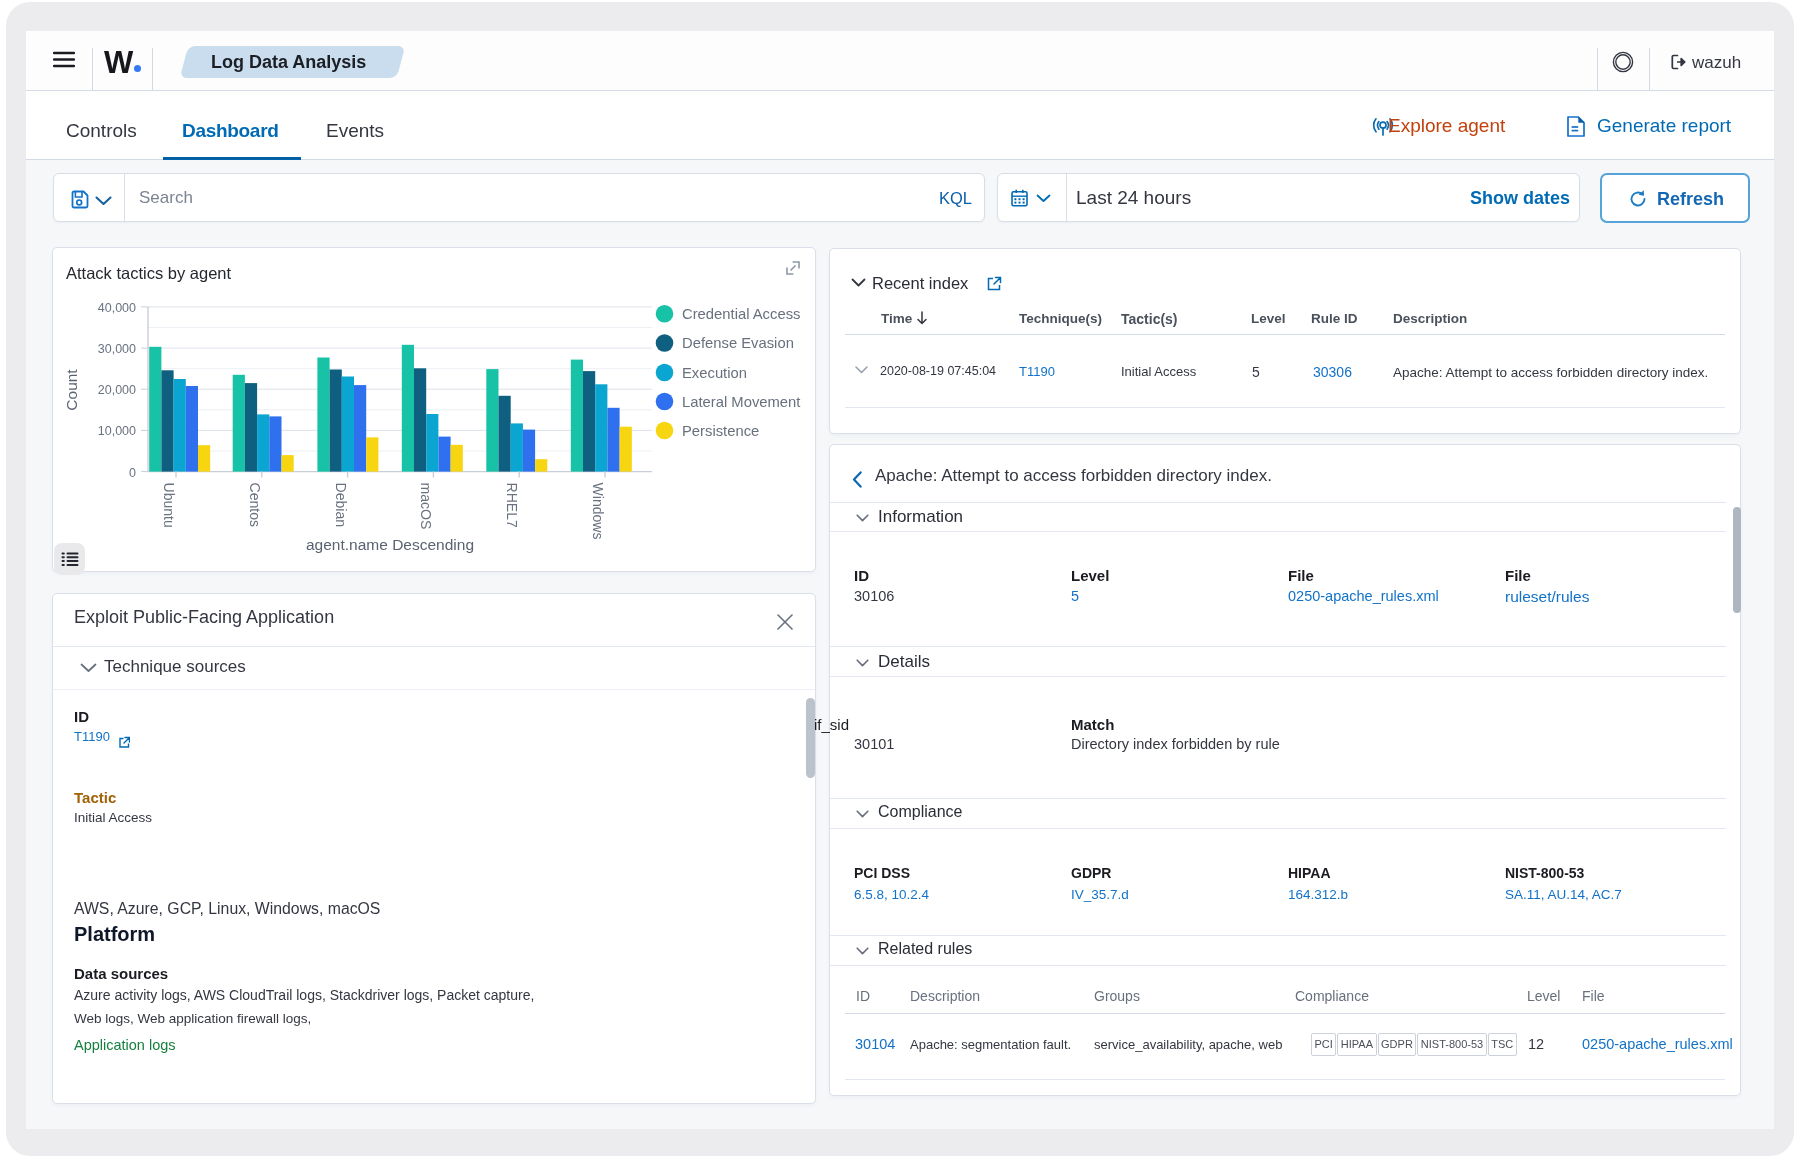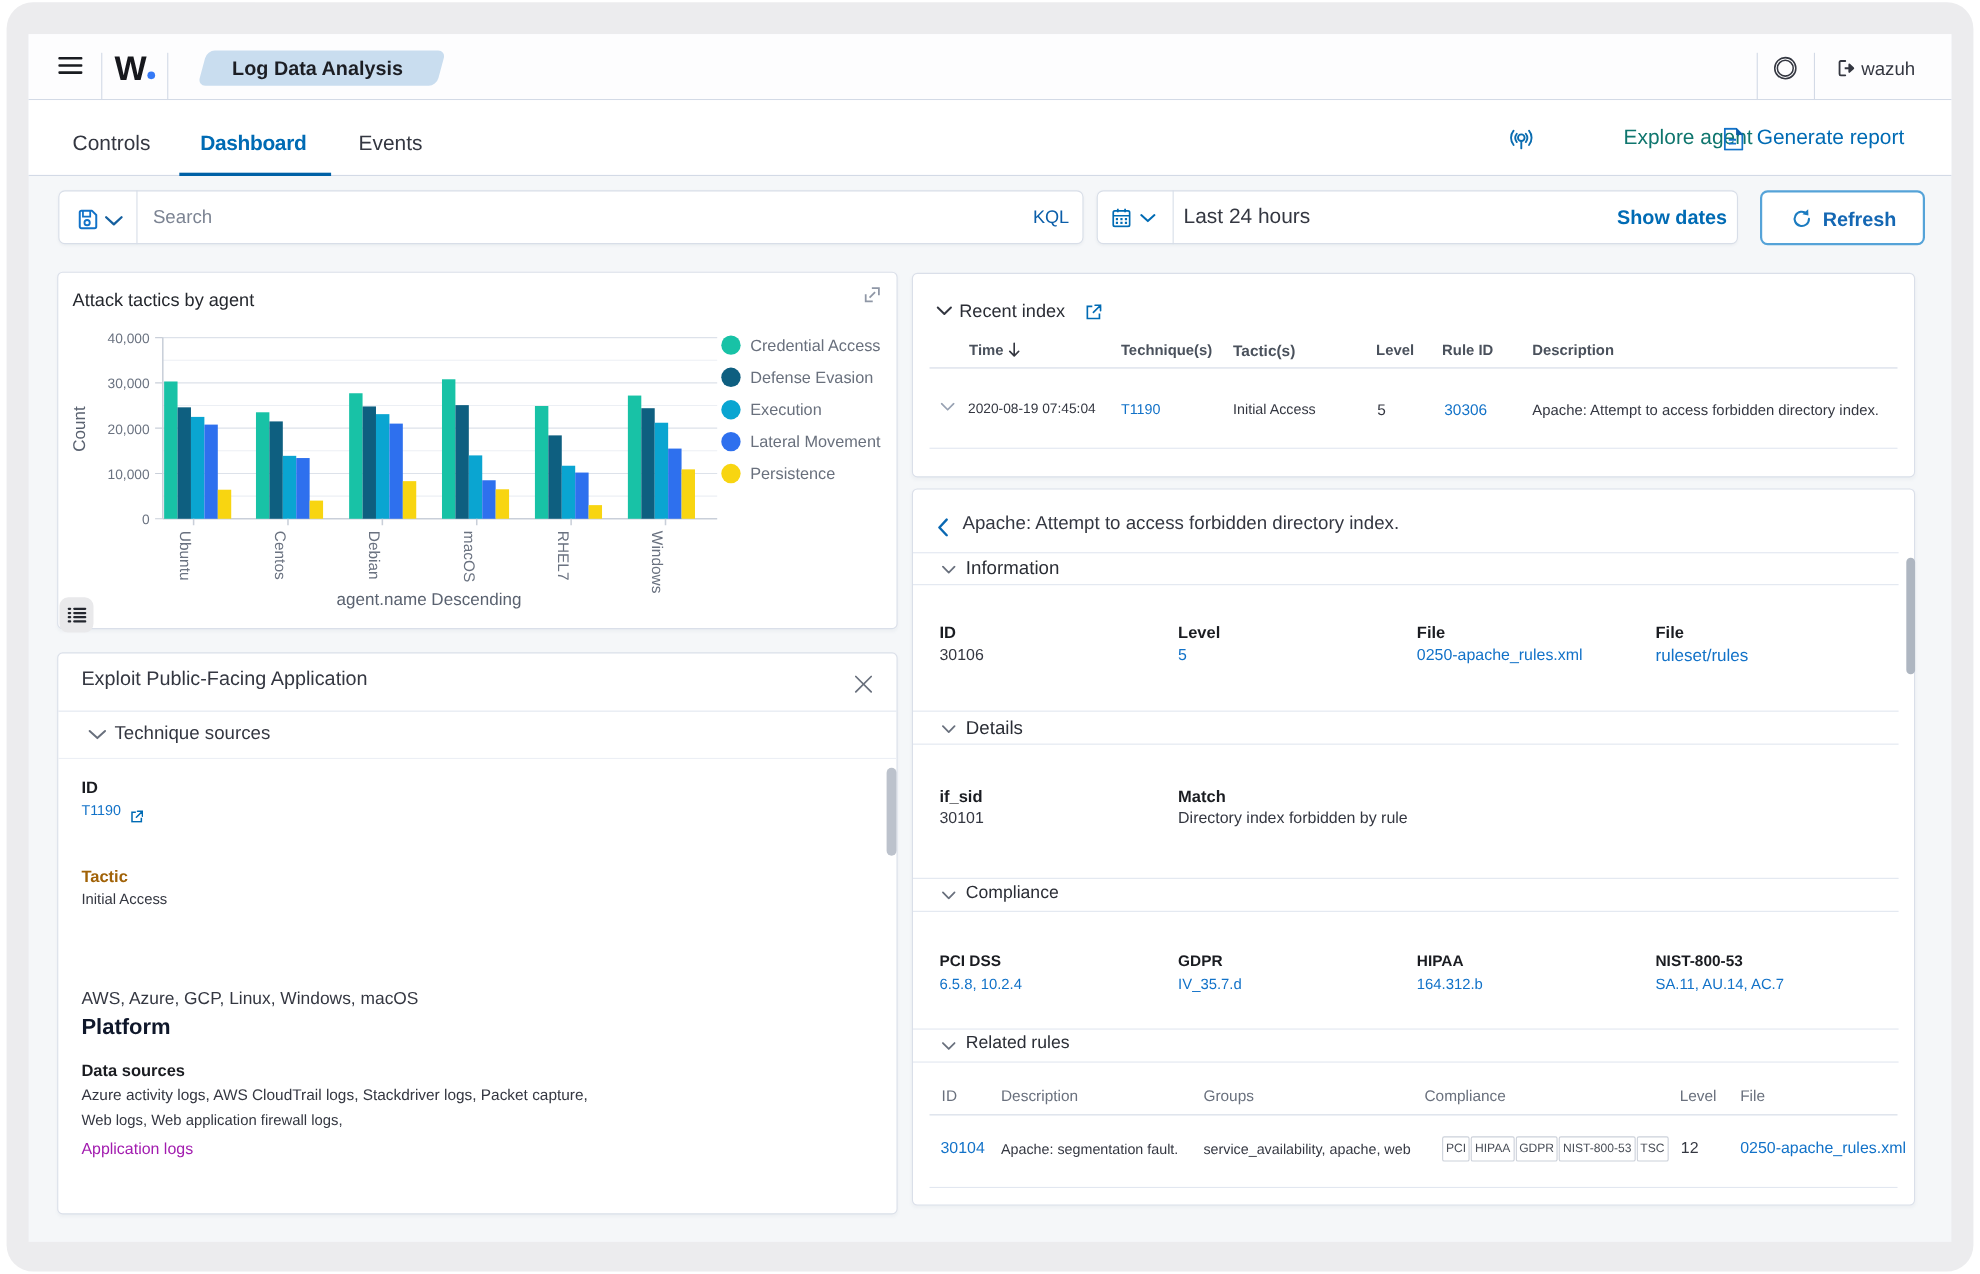--- a/index.html
+++ b/index.html
@@ -46,21 +46,21 @@
 <svg class="abs" style="left:1372px;top:117px" width="22" height="19" viewBox="0 0 22 19">
     <g fill="none" stroke="#0a6cb0" stroke-width="1.7" stroke-linecap="round">
       <circle cx="11" cy="8.2" r="3.0"></circle>
       <line x1="11" y1="11.2" x2="11" y2="18"></line>
       <path d="M6.9 4.6 a6.3 6.3 0 0 0 0 7.6"></path>
       <path d="M15.1 4.6 a6.3 6.3 0 0 1 0 7.6"></path>
       <path d="M4.0 1.8 a10.2 10.2 0 0 0 0 13"></path>
       <path d="M18.0 1.8 a10.2 10.2 0 0 1 0 13"></path>
     </g>
   </svg>
-<div class="t" style="left:1476px;top:115px;font-size:19px;color:#0f766e">Explore agent</div>
+<div class="t" style="left:1388px;top:115px;font-size:19px;color:#c2410c">Explore agent</div>
 <svg class="abs" style="left:1567px;top:116px" width="18" height="21" viewBox="0 0 18 21">
     <path d="M1 1 H11.3 L17 6.7 V20 H1 Z" fill="none" stroke="#1272c8" stroke-width="1.7" stroke-linejoin="round"></path>
     <path d="M11.3 0.6 L17.4 6.7 H11.3 Z" fill="#0d5ca5"></path>
     <line x1="4.6" y1="11" x2="11.2" y2="11" stroke="#1272c8" stroke-width="1.7"></line>
     <line x1="4.6" y1="14.6" x2="11.2" y2="14.6" stroke="#1272c8" stroke-width="1.7"></line>
   </svg>
 <div class="t" style="left:1597px;top:115px;font-size:19px;color:#006bb4">Generate report</div>
 <div class="abs" style="left:53px;top:173px;width:932px;height:49px;background:#fff;border:1px solid #d8dee8;border-radius:6px;box-shadow:0 1px 2px rgba(130,140,160,0.07)"></div>
 <div class="abs" style="left:124px;top:173px;width:1px;height:49px;background:#d8dee8"></div>
 <svg class="abs" style="left:71px;top:190px" width="18" height="19" viewBox="0 0 18 19">
@@ -221,21 +221,21 @@
       <path d="M7 1.5 H11.5 V6 M11.5 1.5 L6 7" stroke-linecap="round"></path>
     </g>
   </svg>
 <div class="t" style="left:74px;top:789px;font-size:15px;font-weight:700;color:#a16207">Tactic</div>
 <div class="t" style="left:74px;top:810px;font-size:13.5px;color:#343741">Initial Access</div>
 <div class="t" style="left:74px;top:923px;font-size:20px;font-weight:700;color:#0f172a">Platform</div>
 <div class="t" style="left:74px;top:900px;font-size:15.8px;color:#343741">AWS, Azure, GCP, Linux, Windows, macOS</div>
 <div class="t" style="left:74px;top:965px;font-size:15px;font-weight:700;color:#1a1c21">Data sources</div>
 <div class="t" style="left:74px;top:987px;font-size:14px;color:#343741">Azure activity logs, AWS CloudTrail logs, Stackdriver logs, Packet capture,</div>
 <div class="t" style="left:74px;top:1011px;font-size:13.5px;color:#343741">Web logs, Web application firewall logs,</div>
-<div class="t" style="left:74px;top:1037px;font-size:14.5px;color:#a21caf">Application logs</div>
+<div class="t" style="left:74px;top:1037px;font-size:14.5px;color:#15803d">Application logs</div>
 <div class="card" style="left:829px;top:248px;width:912px;height:186px"></div>
 <svg class="abs" style="left:851px;top:278px" width="15" height="10" viewBox="0 0 15 10">
     <path d="M1.5 1.5 L7.5 7.5 L13.5 1.5" fill="none" stroke="#343741" stroke-width="1.8" stroke-linecap="round" stroke-linejoin="round"></path>
   </svg>
 <div class="t" style="left:872px;top:274px;font-size:16.5px;color:#2a2d35">Recent index</div>
 <svg class="abs" style="left:986px;top:276px" width="16" height="16" viewBox="0 0 16 16">
     <g stroke="#006bb4" stroke-width="1.5" fill="none">
       <path d="M7 2.5 H2.5 V13.5 H13.5 V9"></path>
       <path d="M9.5 1.5 H14.5 V6.5 M14.5 1.5 L8 8" stroke-linecap="round"></path>
     </g>
@@ -279,21 +279,21 @@
 <div class="t" style="left:1288px;top:567px;font-size:15px;font-weight:700;color:#1a1c21">File</div>
 <div class="t" style="left:1288px;top:588px;font-size:14.5px;color:#1272c8">0250-apache_rules.xml</div>
 <div class="t" style="left:1505px;top:567px;font-size:15px;font-weight:700;color:#1a1c21">File</div>
 <div class="t" style="left:1505px;top:588px;font-size:15.5px;color:#1272c8">ruleset/rules</div>
 <div class="abs" style="left:830px;top:646px;width:896px;height:1px;background:#e2e7f0"></div>
 <svg class="abs" style="left:856px;top:659px" width="13" height="8" viewBox="0 0 13 8">
     <path d="M1.2 1.2 L6.5 6.6 L11.8 1.2" fill="none" stroke="#69707d" stroke-width="1.6" stroke-linecap="round" stroke-linejoin="round"></path>
   </svg>
 <div class="t" style="left:878px;top:652px;font-size:17px;color:#2a2d35">Details</div>
 <div class="abs" style="left:830px;top:676px;width:896px;height:1px;background:#e2e7f0"></div>
-<div class="t" style="left:854px;top:716px;font-size:15px;font-weight:700;color:#1a1c21">if_sid</div>
+<div class="t" style="left:814px;top:716px;font-size:15px;font-weight:400;color:#1a1c21">if_sid</div>
 <div class="t" style="left:854px;top:736px;font-size:14.5px;color:#343741">30101</div>
 <div class="t" style="left:1071px;top:716px;font-size:15px;font-weight:700;color:#1a1c21">Match</div>
 <div class="t" style="left:1071px;top:736px;font-size:14.5px;color:#343741">Directory index forbidden by rule</div>
 <div class="abs" style="left:830px;top:798px;width:896px;height:1px;background:#e2e7f0"></div>
 <svg class="abs" style="left:856px;top:810px" width="13" height="8" viewBox="0 0 13 8">
     <path d="M1.2 1.2 L6.5 6.6 L11.8 1.2" fill="none" stroke="#69707d" stroke-width="1.6" stroke-linecap="round" stroke-linejoin="round"></path>
   </svg>
 <div class="t" style="left:878px;top:803px;font-size:16px;color:#2a2d35">Compliance</div>
 <div class="abs" style="left:830px;top:828px;width:896px;height:1px;background:#e2e7f0"></div>
 <div class="t" style="left:854px;top:865px;font-size:14px;font-weight:700;color:#1a1c21">PCI DSS</div>

